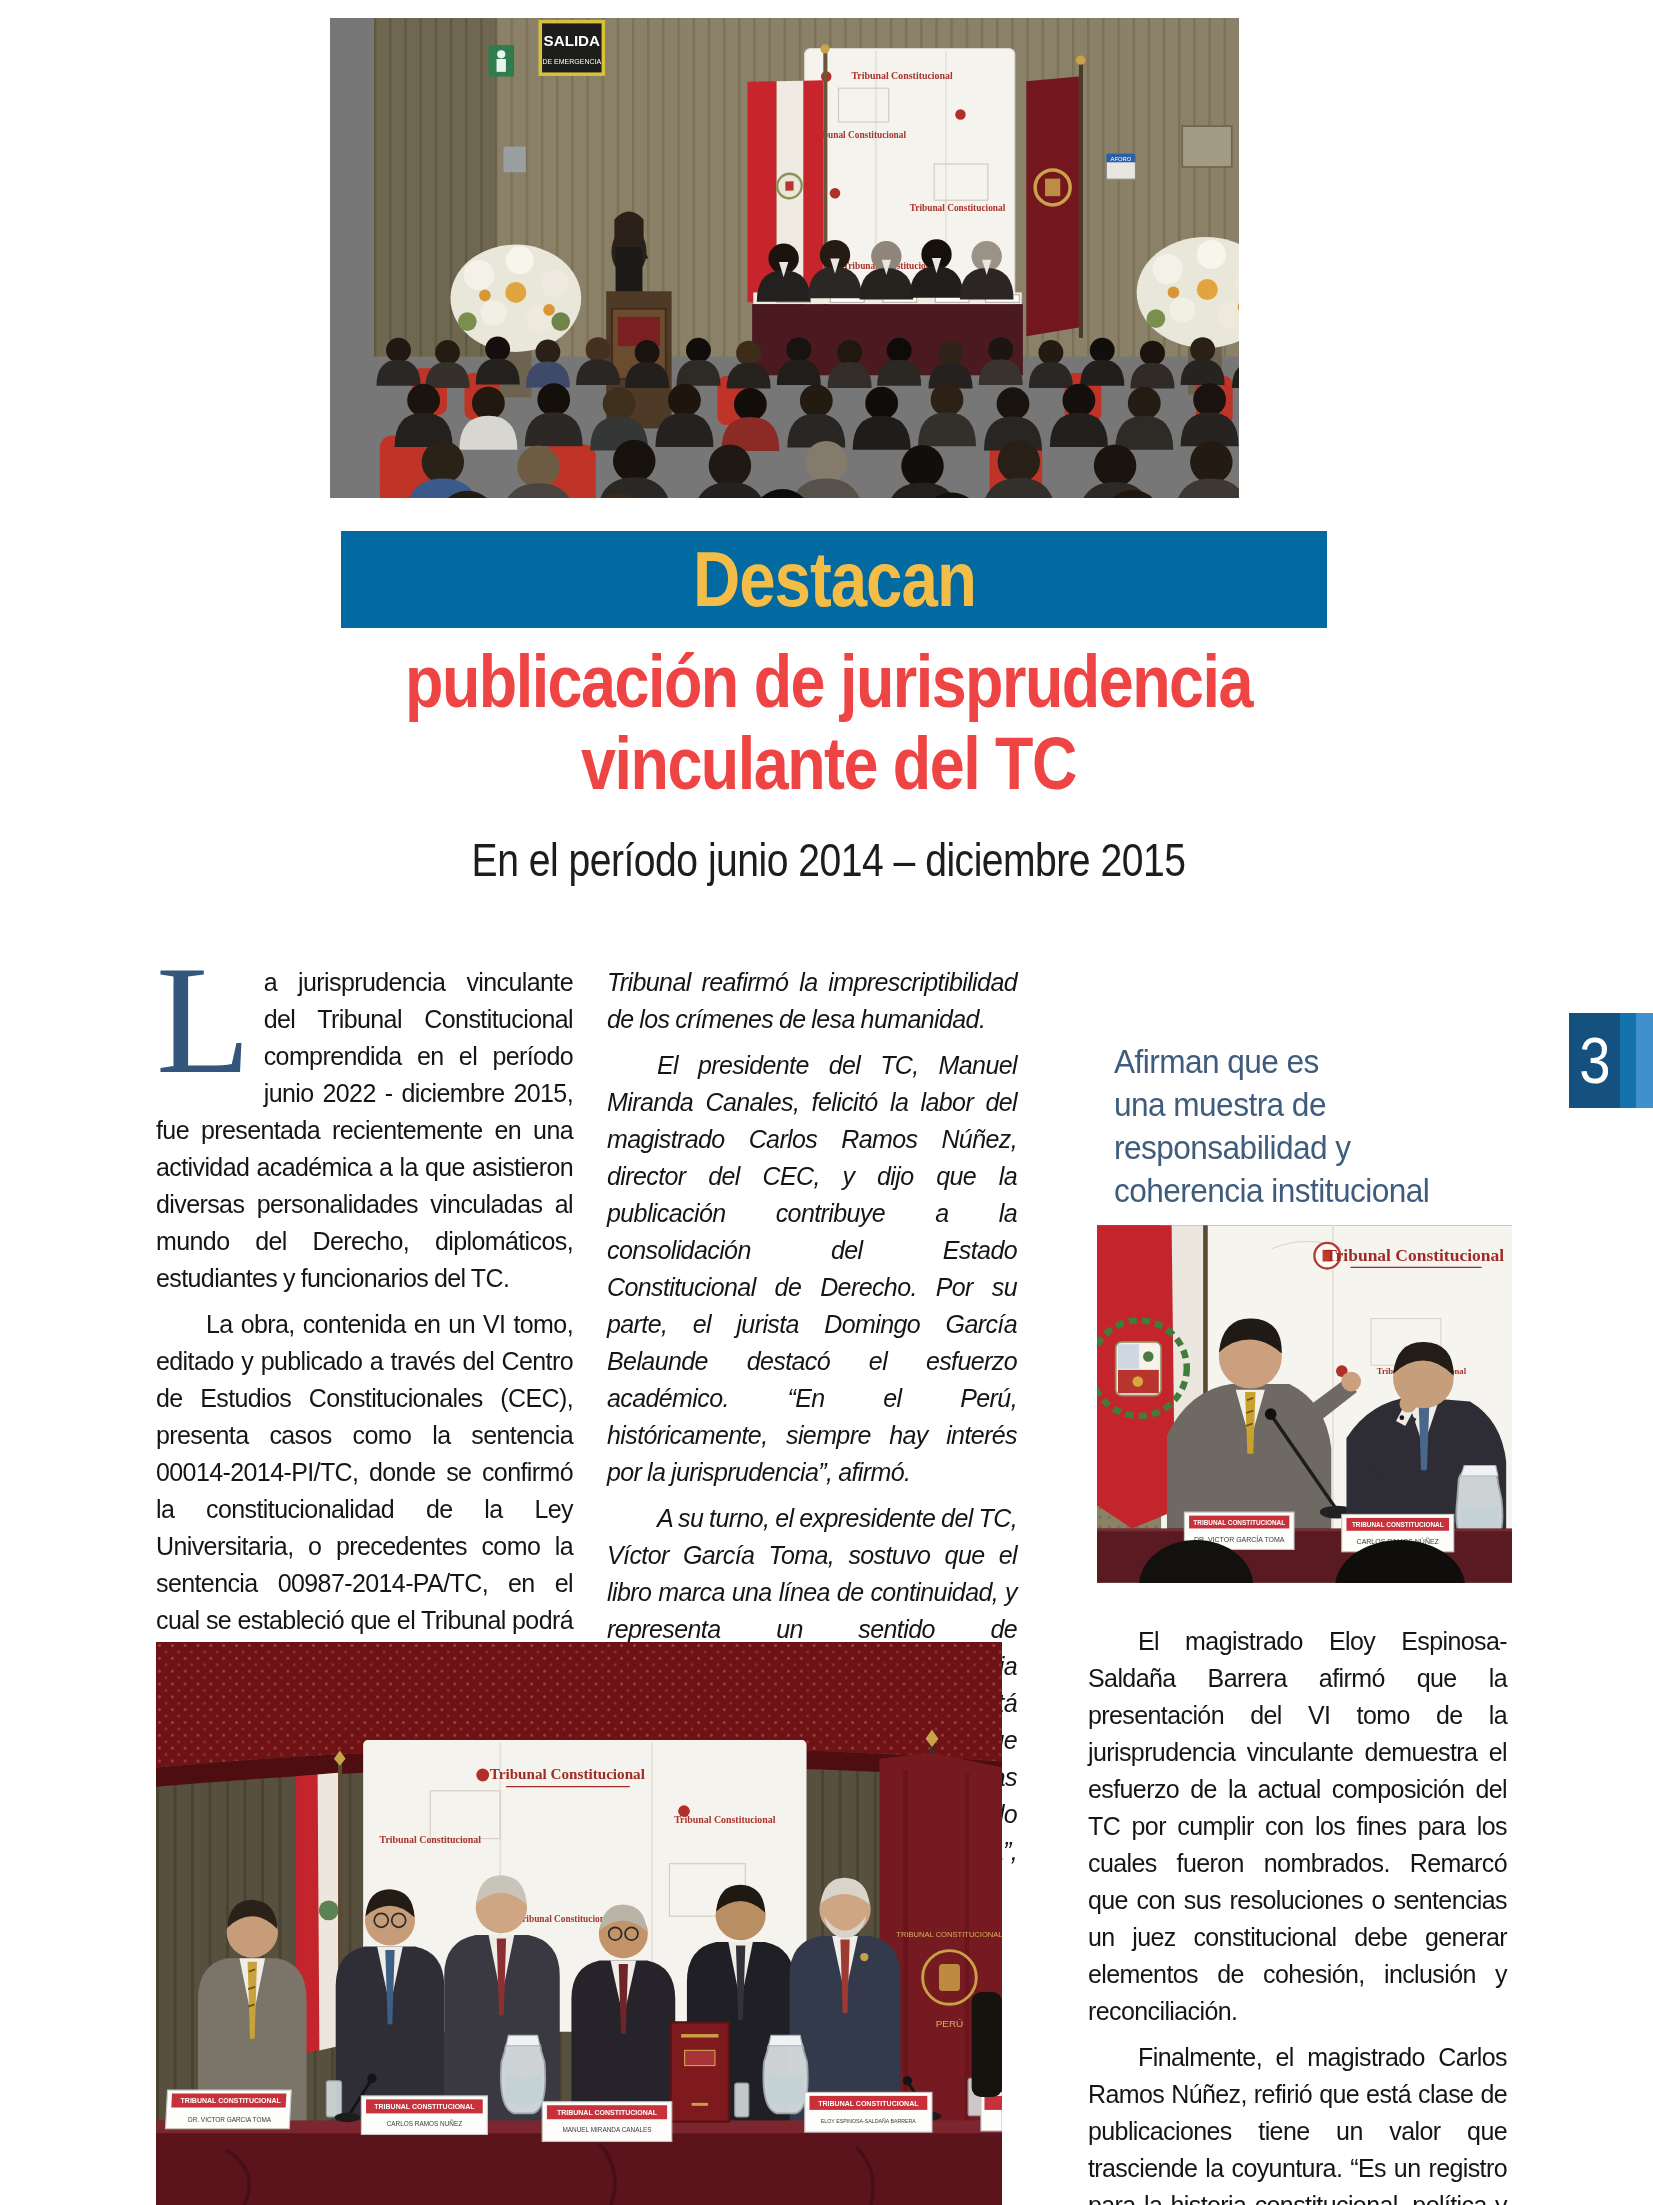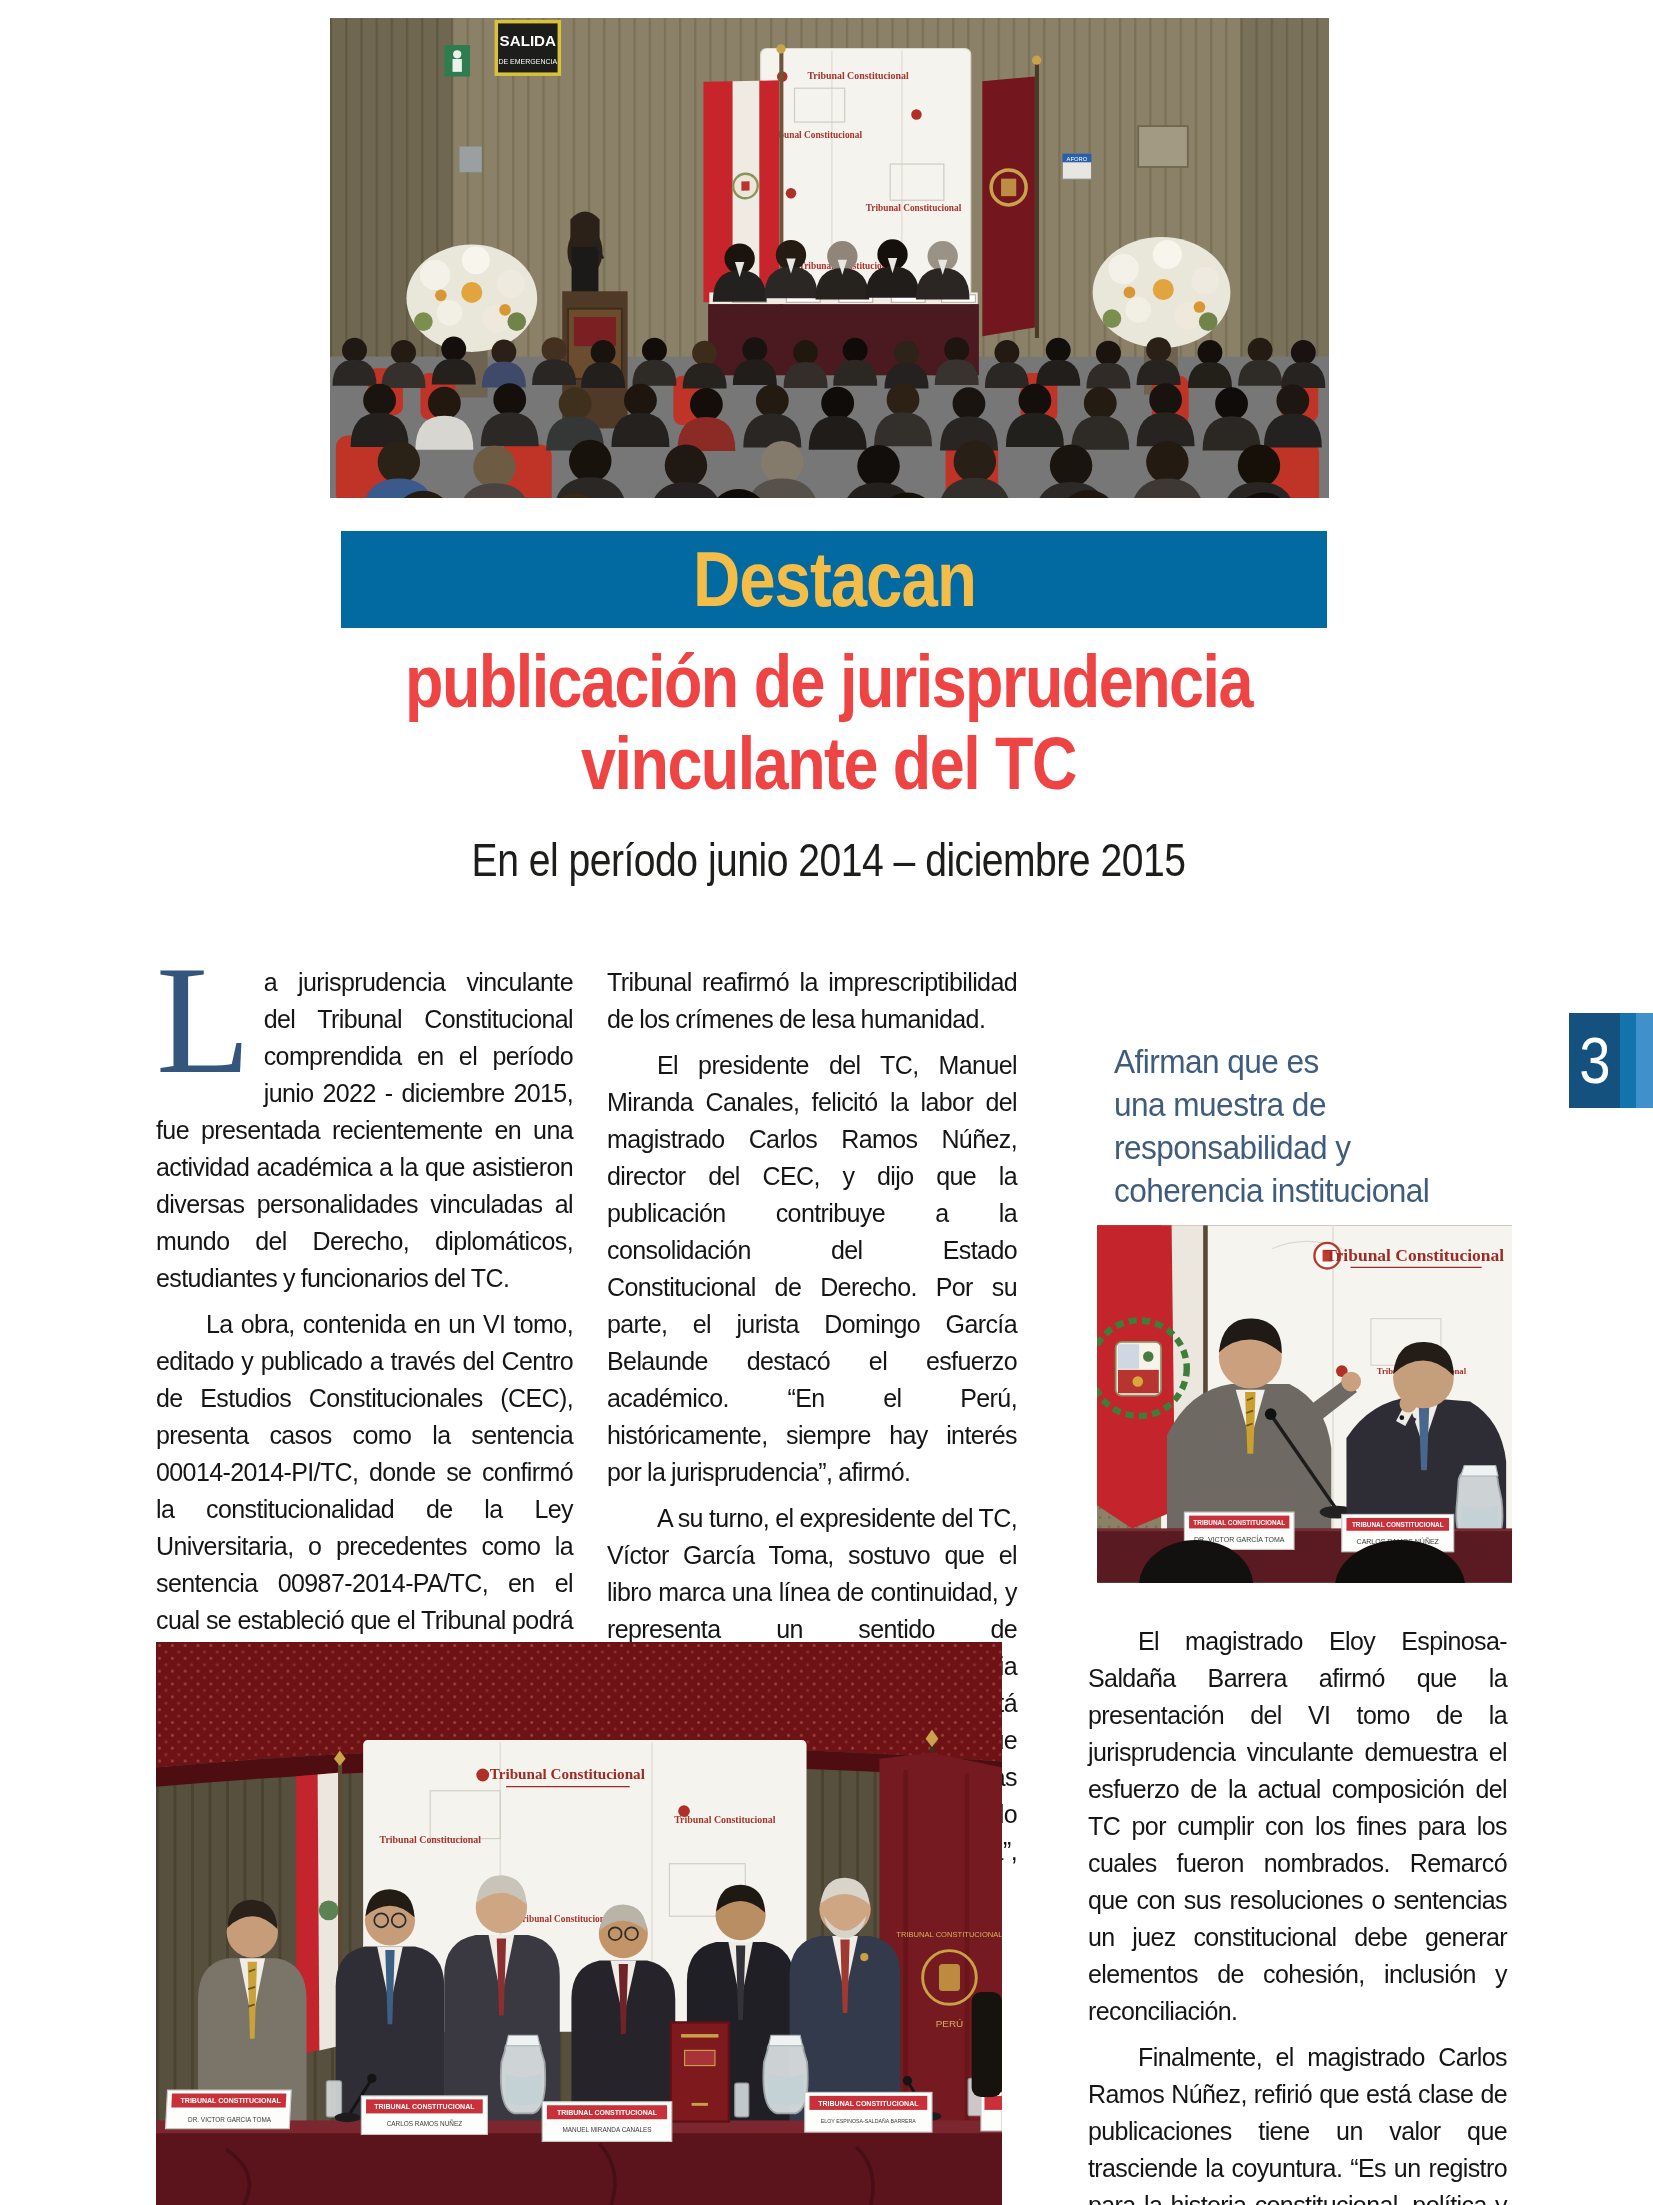--- a/index.html
+++ b/index.html
@@ -28,21 +28,21 @@
     white-space:nowrap;letter-spacing:-0.6px;
   }
   
   .bodycol{
     font-size:25px;line-height:37px;text-align:justify;color:#151515;
     letter-spacing:-0.6px;word-spacing:-0.6px;
   }
   .bodycol p{margin:0;}
   .bodycol p.ind{margin-top:9px;text-indent:50px;}
   #col1{left:156px;top:964px;width:417px;}
-  #col2{left:607px;top:964px;width:410px;}
+  #col2{left:607px;top:964px;width:410px;font-style:italic;}
   #col3{left:1088px;top:1623px;width:419px;}
   #dropcap{
     float:left;font-family:"Liberation Serif","DejaVu Serif",serif;
     color:#35567c;font-size:155px;line-height:112px;padding-right:13px;
     letter-spacing:0;
   }
   #pullquote{
     left:1114px;top:1040px;width:403px;color:#3f5c7d;font-size:34px;
     line-height:43px;white-space:pre-line;transform:scaleX(.93);
     transform-origin:left top;letter-spacing:-0.6px;
@@ -51,21 +51,21 @@
   #page-tab{left:1569px;top:1013px;height:95px;display:flex;}
   #page-tab .dark{
     width:51px;height:95px;background:#15517e;color:#fff;display:flex;
     align-items:center;justify-content:center;font-size:64px;font-weight:400;
   }
   #page-tab .dark span{transform:scaleX(.88);}
   #page-tab .mid{width:16.3px;height:95px;background:#1472ad;}
   #page-tab .light{width:17px;height:95px;background:#4090cc;}
   
   .photo{overflow:hidden;background:#777;}
-  #top-photo{left:330px;top:17.5px;width:999px;height:480px;}
+  #top-photo{left:330px;top:17.5px;width:865px;height:480px;padding-left:44px;}
   #right-photo{left:1097px;top:1225px;width:415px;height:358px;}
   #bottom-photo{left:156px;top:1642px;width:846px;height:563px;}
   svg{display:block;}
   svg text{font-family:"Liberation Sans","DejaVu Sans",sans-serif;}
   .logotype{font-family:"Liberation Serif","DejaVu Serif",serif;font-weight:700;}
 </style>
 </head>
 <body>
 
 <div id="page">

